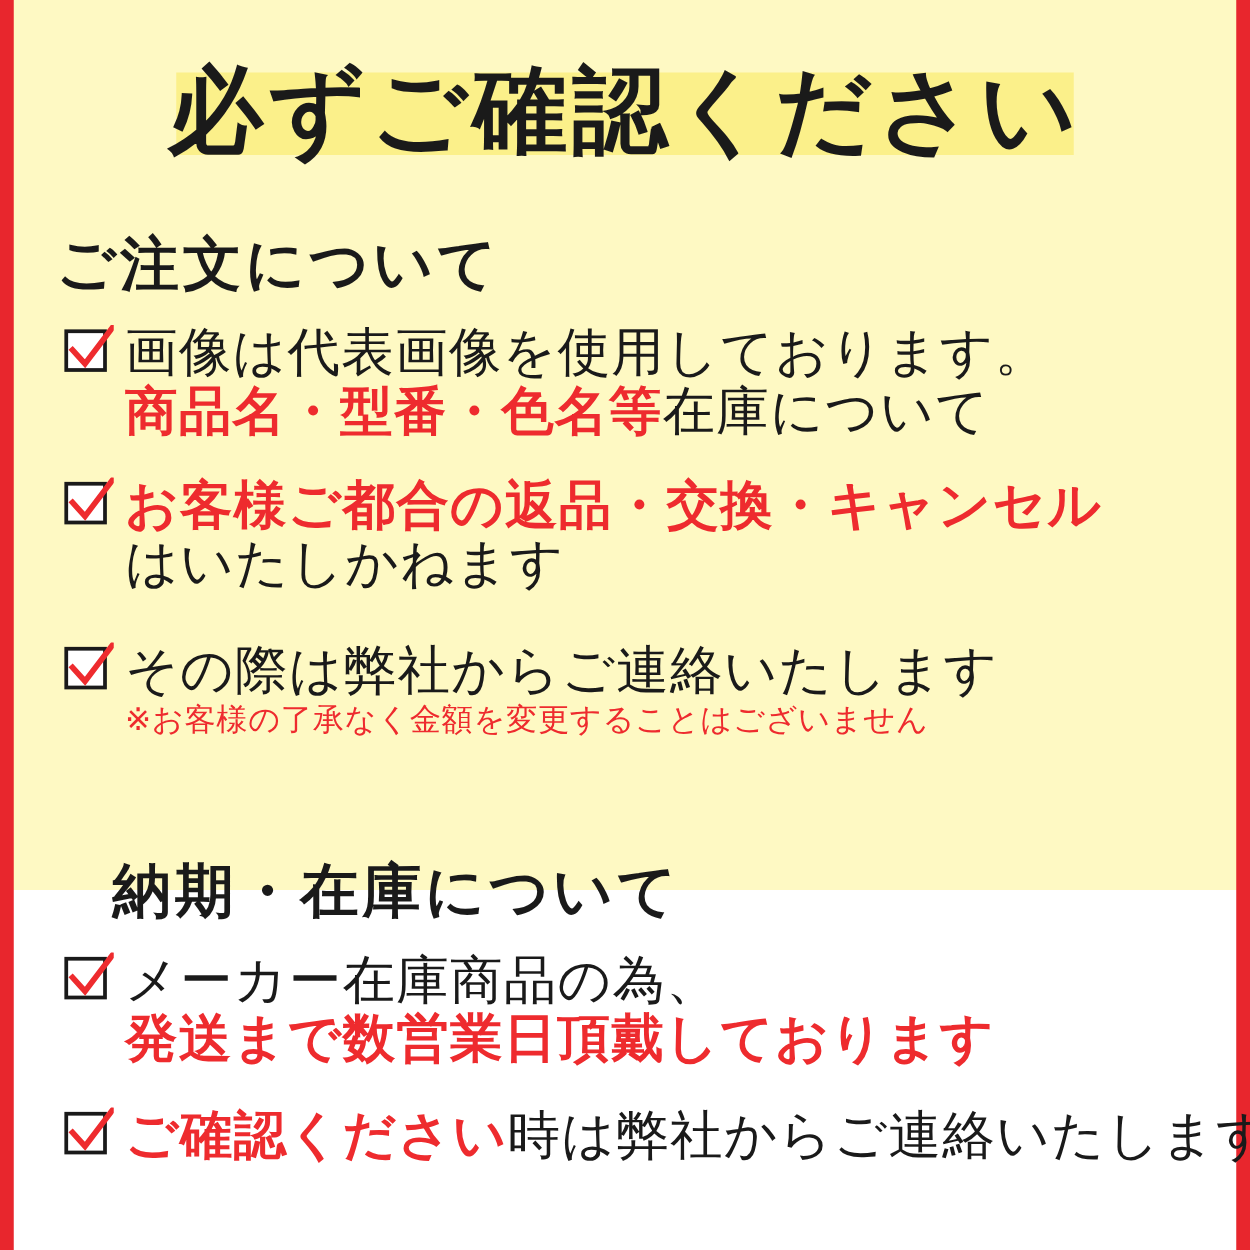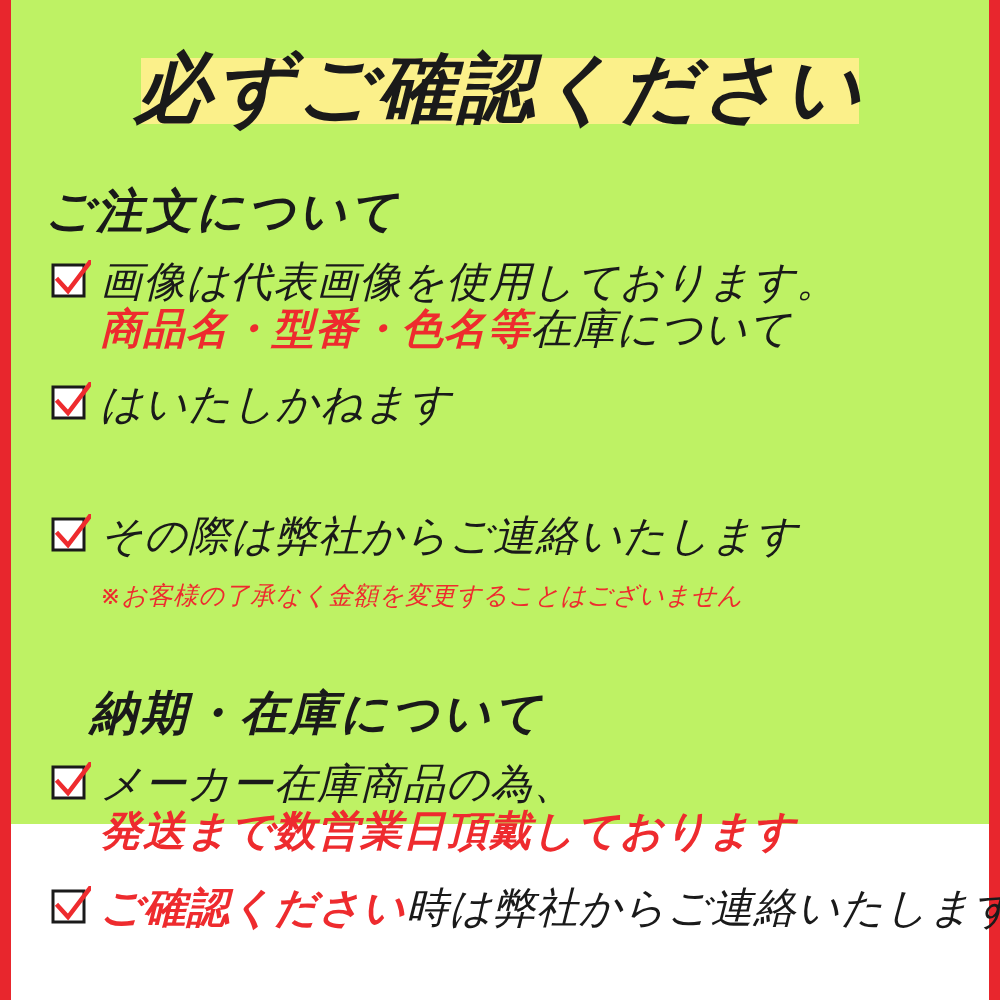--- a/index.html
+++ b/index.html
@@ -9,24 +9,23 @@
   body {
     width: 1000px;
     height: 1000px;
     background: #ffffff;
     font-family: "Liberation Sans", "DejaVu Sans", sans-serif;
     overflow: hidden;
   }
   .page {
     position: relative;
     width: 1000px;
-    height: 824px;
+    height: 712px;
     box-sizing: border-box;
-    background: #bef264;
-    font-style: italic;
+    background: #fef9c3;
   }
   
   .side-bar {
     position: absolute;
     top: 0;
     width: 11px;
     height: 1000px;
     background: #e8262d;
   }
   .side-bar.left { left: 0; }
@@ -109,21 +108,20 @@
     color: #ee2b2e;
     font-weight: bold;
   }
   .note {
     font-size: 25px;
     line-height: 34px;
     color: #ee2b2e;
     letter-spacing: 0.5px;
     white-space: nowrap;
     font-family: "DejaVu Sans", "Liberation Sans", sans-serif;
-    margin-top: 20px;
   }
   .mix { white-space: nowrap; }
   .mix .r { color: #ee2b2e; font-weight: bold; }
   .mix .b { color: #1a1a1a; font-weight: normal; }
 
   #item1 { top: 258px; }
   #item2 { top: 380px; }
   #item3 { top: 512px; }
   #item4 { top: 760px; }
   #item5 { top: 884px; }
@@ -159,20 +157,21 @@
     </div>
 
     <div class="item" id="item2">
       <span class="check">
         <svg width="40" height="40" viewBox="0 0 40 40">
           <rect x="2" y="5" width="31" height="31" fill="#ffffff" stroke="#1a1a1a" stroke-width="3"></rect>
           <path d="M7 20 L17 31 L39 2" fill="none" stroke="#ee2b2e" stroke-width="4.5" stroke-linecap="square"></path>
         </svg>
       </span>
       <div class="lines">
+        <div class="line red">お客様ご都合の返品・交換・キャンセル</div>
         <div class="line">はいたしかねます</div>
       </div>
     </div>
 
     <div class="item" id="item3">
       <span class="check">
         <svg width="40" height="40" viewBox="0 0 40 40">
           <rect x="2" y="5" width="31" height="31" fill="#ffffff" stroke="#1a1a1a" stroke-width="3"></rect>
           <path d="M7 20 L17 31 L39 2" fill="none" stroke="#ee2b2e" stroke-width="4.5" stroke-linecap="square"></path>
         </svg>

